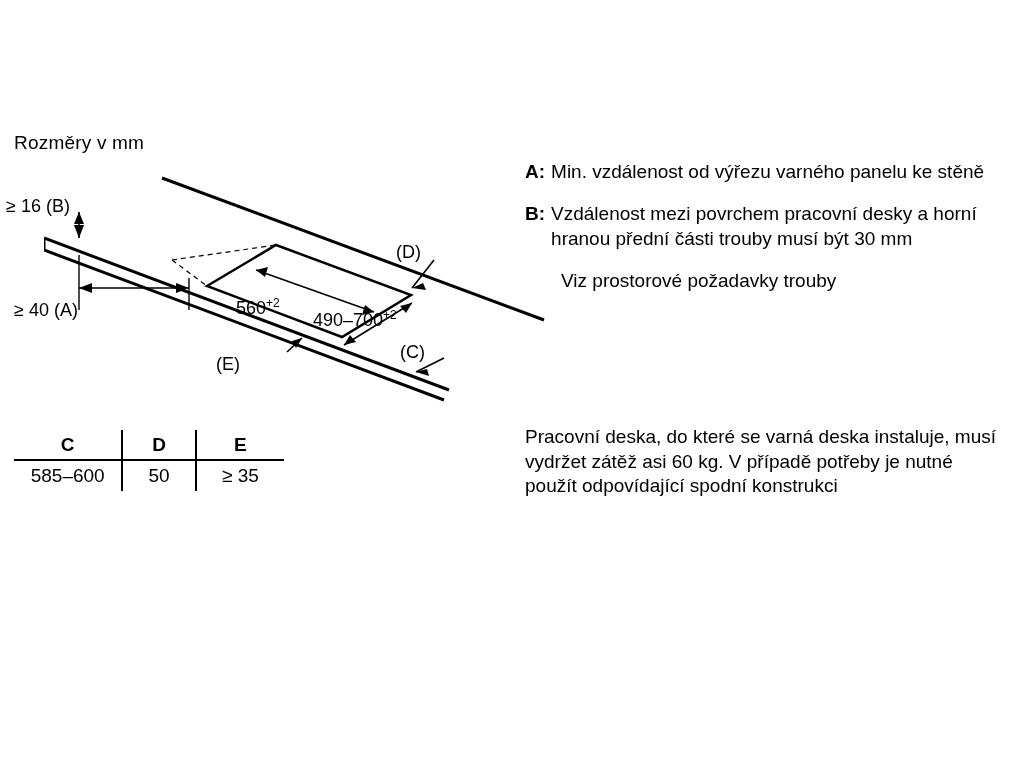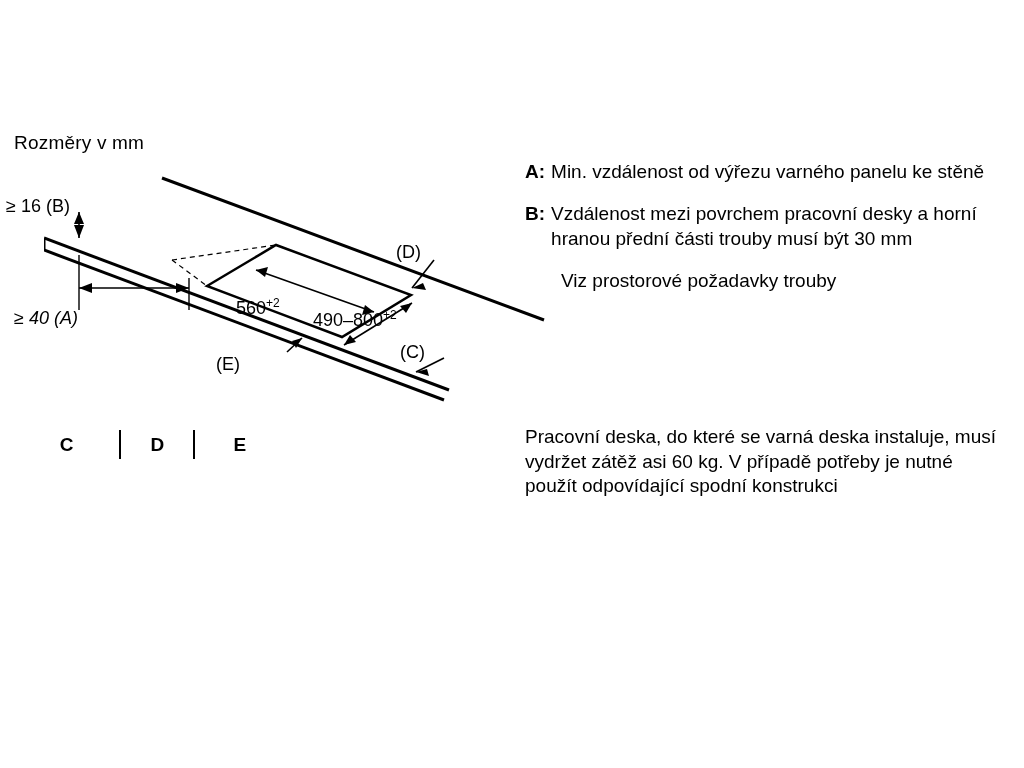--- a/index.html
+++ b/index.html
@@ -165,49 +165,54 @@
 
       <line x1="243" y1="192" x2="258" y2="178" stroke="#000" stroke-width="1.6"></line>
       <polygon points="258,178 248,181 252,188" fill="#000"></polygon>
     </svg>
 
     
     <div class="lbl" style="left:6px; top:36px;">
       <span>≥ 16 (B)</span>
     </div>
 
-    <div class="lbl" style="left:14px; top:148px;font-style:italic;">
+    <div class="lbl" style="left:14px; top:140px;">
       <span>≥ 40 (A)</span>
     </div>
 
     <div class="lbl" style="left:236px; top:108px;margin-top:28px;">
       <span>560</span><span class="sup">+2</span>
     </div>
 
     <div class="lbl" style="left:313px; top:148px;">
-      <span>490–800</span><span class="sup">+2</span>
+      <span>490–700</span><span class="sup">+2</span>
     </div>
 
     <div class="lbl" style="left:396px; top:82px;">(D)</div>
 
     <div class="lbl" style="left:400px; top:182px;">(C)</div>
 
     <div class="lbl" style="left:216px; top:194px;">(E)</div>
   </div>
 
   <div id="table-wrap">
     <table>
       <thead>
         <tr>
           <th style="width:100px;">C</th>
           <th class="vline-mid" style="width:60px;">D</th>
           <th style="width:80px;">E</th>
         </tr>
       </thead>
       <tbody>
+        <tr>
+          <td class="row-line">585–600</td>
+          <td class="row-line vline-mid">50</td>
+          <td class="row-line">≥ 35</td>
+        </tr>
       </tbody>
     </table>
   </div>
 
   <div id="right">
 
     <div class="legend-item">
       <span class="legend-key">A:</span>
       <span class="legend-text">Min. vzdálenost od výřezu varného panelu ke stěně</span>
     </div>

